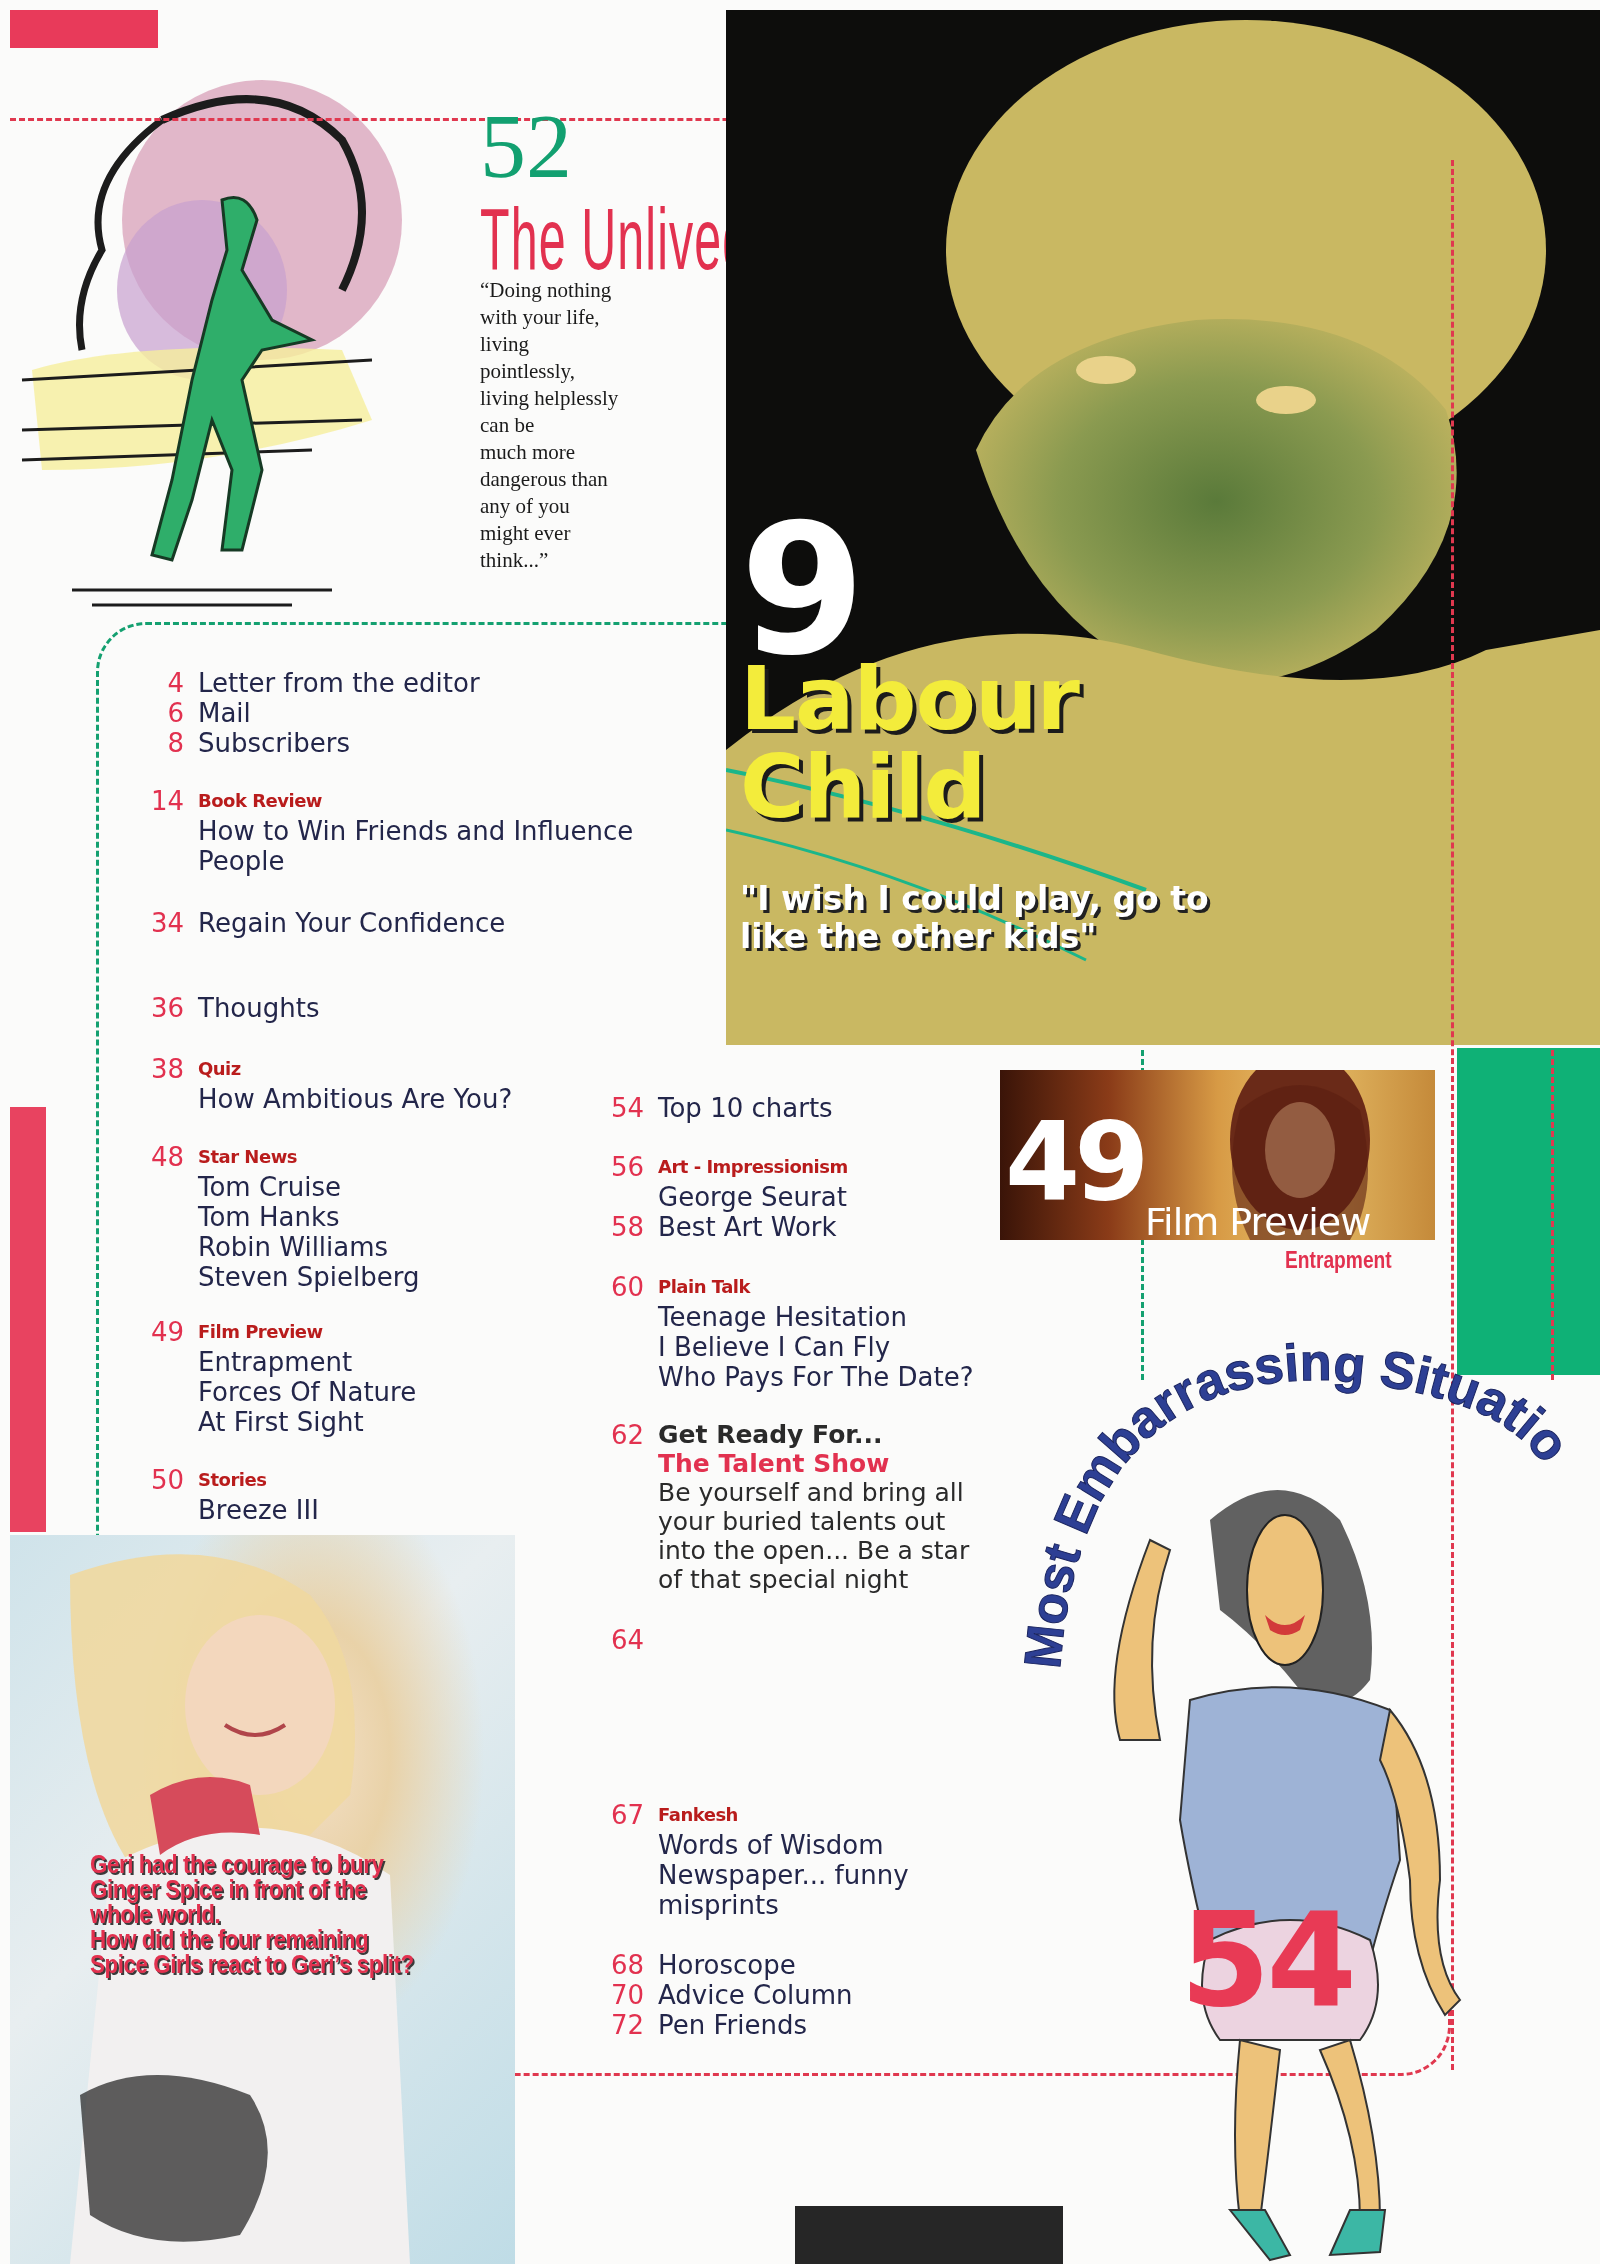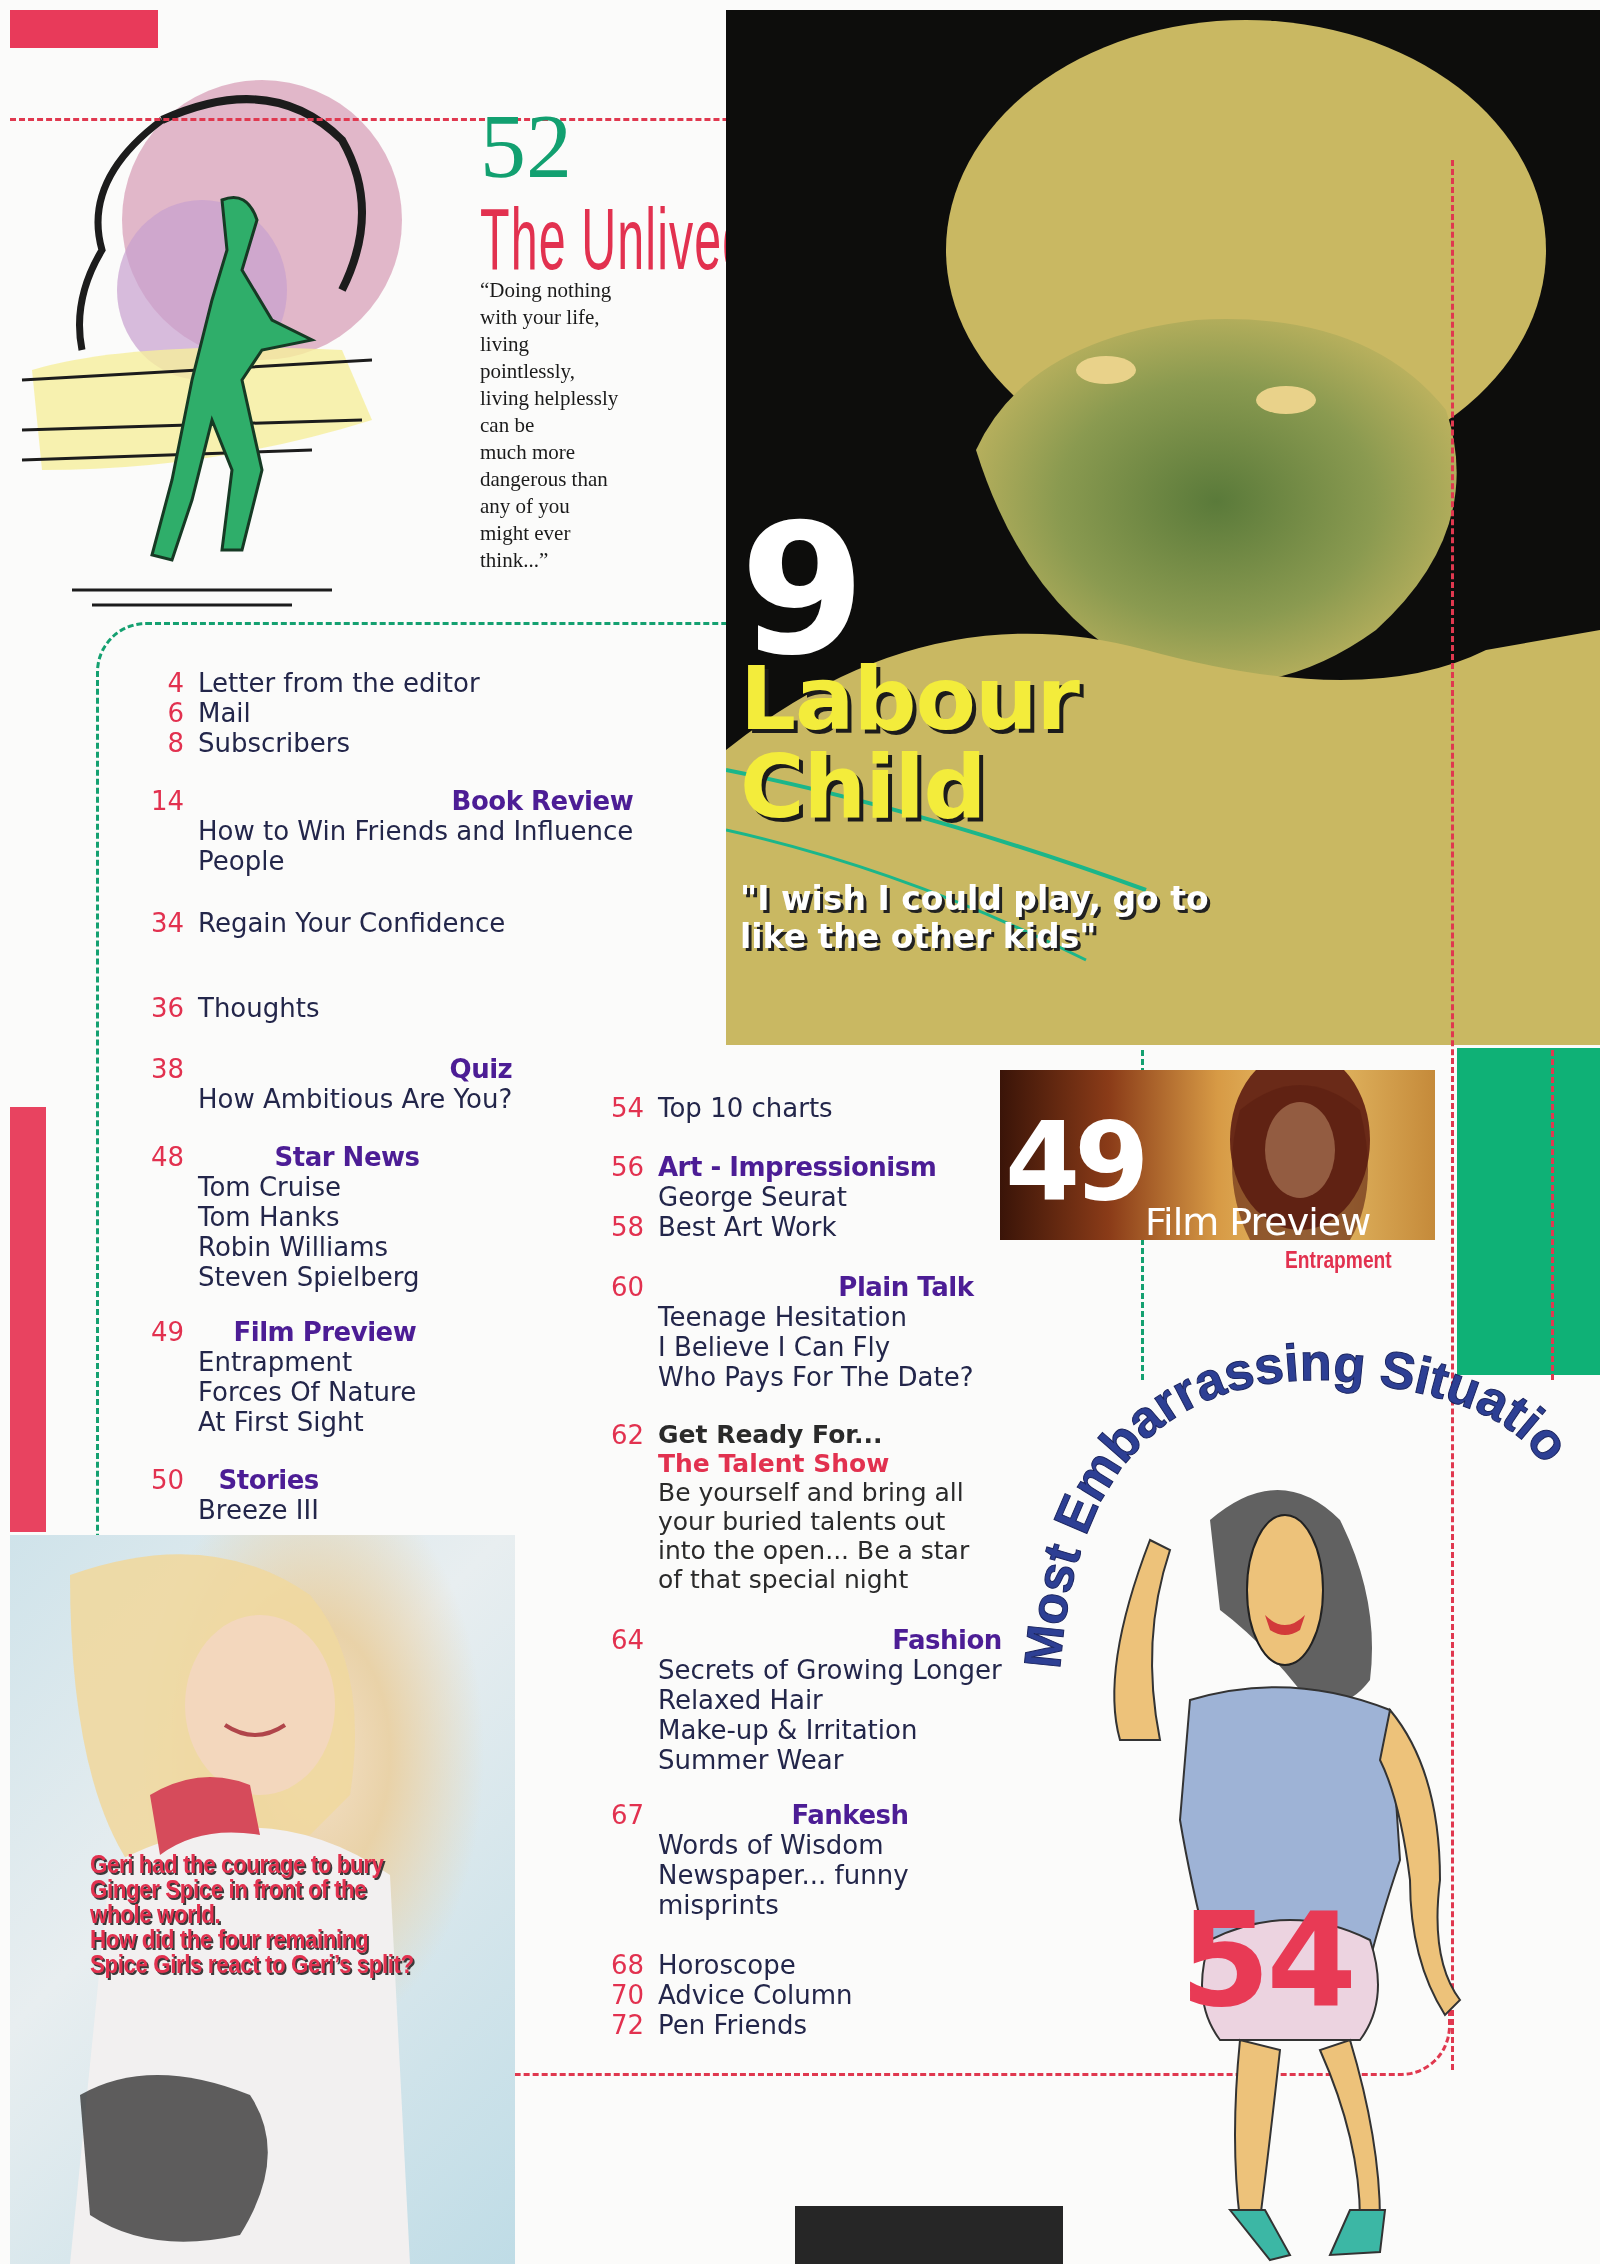--- a/index.html
+++ b/index.html
@@ -29,21 +29,21 @@
   .child-photo { left: 726px; top: 10px; width: 874px; height: 1035px; background: #0d0d0c; overflow: hidden; }
   .child-num { left: 740px; top: 500px; font-family: "DejaVu Sans", sans-serif; font-weight: bold; font-size: 180px; color: #fff; line-height: 1; }
   .child-title { left: 740px; top: 655px; font-family: "DejaVu Sans", sans-serif; font-weight: bold; font-size: 88px; line-height: 88px; color: #f3ec3b; text-shadow: 4px 4px 0 #1b1b1b; letter-spacing: -1px; }
   .child-quote { left: 740px; top: 880px; width: 720px; font-family: "DejaVu Sans", sans-serif; font-weight: bold; font-size: 33px; line-height: 38px; color: #fff; text-shadow: 3px 3px 0 #222; }
 
   
   .toc-col { font-family: "DejaVu Sans", sans-serif; }
   .toc-entry { position: absolute; display: flex; }
   .toc-num { color: #e2314f; font-size: 26px; line-height: 30px; width: 58px; text-align: right; padding-right: 14px; font-weight: normal; }
   .toc-body { display: flex; flex-direction: column; }
-  .toc-heading { color: #4c1d95; font-weight: bold; font-size: 26px; line-height: 30px; letter-spacing: -0.5px; text-align: right; }
+  .toc-heading { color: #b91c1c; font-weight: bold; font-size: 18px; line-height: 30px; letter-spacing: -0.5px; }
   .toc-line { color: #23264a; font-size: 26px; line-height: 30px; }
   .toc-talent-intro { color: #2a2a2a; font-weight: bold; font-size: 25px; line-height: 29px; }
   .toc-talent-head { color: #e2314f; font-weight: bold; font-size: 25px; line-height: 29px; }
   .toc-talent-desc { color: #2a2a2a; font-weight: normal; font-size: 25px; line-height: 29px; width: 340px; }
 
   
   .film-photo { left: 1000px; top: 1070px; width: 435px; height: 170px; overflow: hidden; background: linear-gradient(90deg, #3a1408 0%, #8a3b18 25%, #d79a45 50%, #e8c06a 70%, #c58a3a 100%); }
   .film-num { left: 1005px; top: 1108px; font-family: "DejaVu Sans", sans-serif; font-weight: bold; font-size: 108px; color: #fff; line-height: 1; letter-spacing: -6px; }
   .film-title { left: 1145px; top: 1203px; font-family: "DejaVu Sans", sans-serif; font-size: 38px; color: #fff; line-height: 1; letter-spacing: -1px; }
   .film-sub { left: 1285px; top: 1248px; font-family: "Liberation Sans", sans-serif; font-weight: bold; font-size: 24px; color: #e2314f; line-height: 1; transform: scaleX(0.8); transform-origin: left top; }
@@ -239,27 +239,20 @@
       <div class="toc-talent-intro">Get Ready For...</div>
       <div class="toc-talent-head">The Talent Show</div>
       <div class="toc-talent-desc">Be yourself and bring all</div>
       <div class="toc-talent-desc">your buried talents out</div>
       <div class="toc-talent-desc">into the open... Be a star</div>
       <div class="toc-talent-desc">of that special night</div>
     </div>
   </div>
   <div class="toc-entry" style="left:600px; top:1625px;">
     <div class="toc-num">64</div>
-    <div class="toc-body">
-      <div class="toc-heading">Fashion</div>
-      <div class="toc-line">Secrets of Growing Longer</div>
-      <div class="toc-line">Relaxed Hair</div>
-      <div class="toc-line">Make-up &amp; Irritation</div>
-      <div class="toc-line">Summer Wear</div>
-    </div>
   </div>
   <div class="toc-entry" style="left:600px; top:1800px;">
     <div class="toc-num">67</div>
     <div class="toc-body">
       <div class="toc-heading">Fankesh</div>
       <div class="toc-line">Words of Wisdom</div>
       <div class="toc-line">Newspaper... funny</div>
       <div class="toc-line">misprints</div>
     </div>
   </div>

